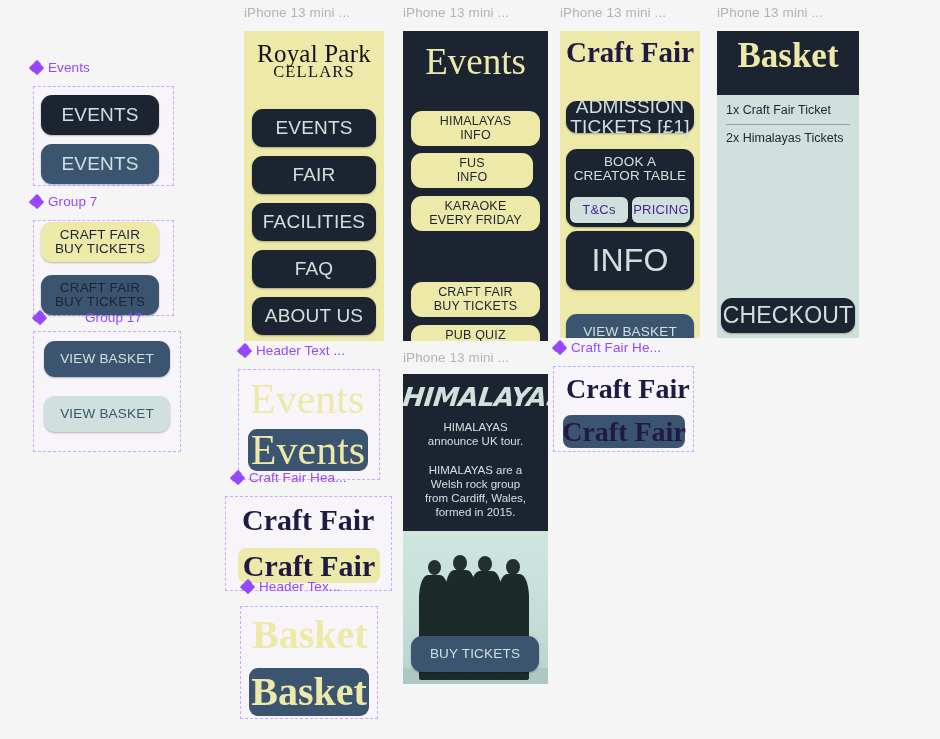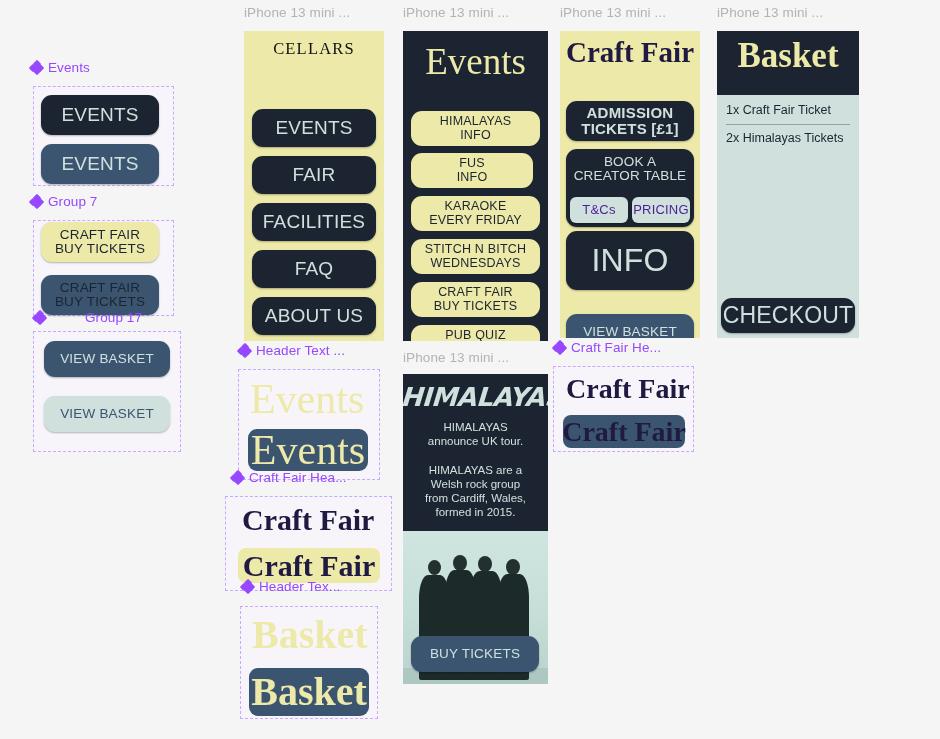--- a/index.html
+++ b/index.html
@@ -195,50 +195,49 @@
       </span>
     <span>Group 17</span>
   </div>
   <div class="comp-box" style="left:33px;top:331px;width:148px;height:121px;"></div>
   <div class="btn slate" style="position:absolute;left:44px;top:341px;width:126px;height:36px;font-size:13.5px;z-index:4;">VIEW BASKET</div>
   <div class="btn mint" style="position:absolute;left:44px;top:396px;width:126px;height:36px;font-size:13.5px;z-index:4;">VIEW BASKET</div>
 
   <div class="frame-label" style="left:244px;top:5px;">iPhone 13 mini ...</div>
   <div class="frame cream" style="left:244px;top:31px;width:140px;height:310px;">
     <div class="logo" style="left:0;top:11px;width:140px;">
+      <span class="l1">Royal Park</span>
       <span class="l2">CELLARS</span>
     </div>
     <div class="btn dark" style="position:absolute;left:8px;top:78px;width:124px;height:38px;font-size:19px;">EVENTS</div>
     <div class="btn dark" style="position:absolute;left:8px;top:125px;width:124px;height:38px;font-size:19px;">FAIR</div>
     <div class="btn dark" style="position:absolute;left:8px;top:172px;width:124px;height:38px;font-size:19px;">FACILITIES</div>
     <div class="btn dark" style="position:absolute;left:8px;top:219px;width:124px;height:38px;font-size:19px;">FAQ</div>
     <div class="btn dark" style="position:absolute;left:8px;top:266px;width:124px;height:38px;font-size:19px;">ABOUT US</div>
   </div>
 
   <div class="frame-label" style="left:403px;top:5px;">iPhone 13 mini ...</div>
   <div class="frame dark" style="left:403px;top:31px;width:145px;height:310px;">
     <div class="serif" style="position:absolute;left:0;top:12px;width:145px;text-align:center;font-size:37px;color:#ede9a8;">Events</div>
     <div class="btn cream noshadow" style="position:absolute;left:8px;top:80px;width:129px;height:35px;font-size:12.5px;">HIMALAYAS
 INFO</div>
     <div class="btn cream noshadow" style="position:absolute;left:8px;top:122px;width:122px;height:35px;font-size:12.5px;">FUS
 INFO</div>
     <div class="btn cream noshadow" style="position:absolute;left:8px;top:165px;width:129px;height:35px;font-size:12.5px;">KARAOKE
 EVERY FRIDAY</div>
-    <div class="btn cream noshadow" style="position:absolute;left:8px;top:208px;width:129px;height:35px;font-size:12.5px;">STITCH N BITCH
-WEDNESDAYS</div>
     <div class="btn cream noshadow" style="position:absolute;left:8px;top:251px;width:129px;height:35px;font-size:12.5px;">CRAFT FAIR
 BUY TICKETS</div>
     <div class="btn cream noshadow" style="position:absolute;left:8px;top:294px;width:129px;height:35px;font-size:12.5px;">PUB QUIZ
 TUESDAYS</div>
   </div>
 
   <div class="frame-label" style="left:560px;top:5px;">iPhone 13 mini ...</div>
   <div class="frame cream" style="left:560px;top:31px;width:140px;height:307px;">
     <div class="serif" style="position:absolute;left:0;top:7px;width:140px;text-align:center;font-size:29px;color:#201a42;font-weight:bold;">Craft Fair</div>
-    <div class="btn dark" style="position:absolute;left:6px;top:70px;width:128px;height:40px;font-size:15px;font-weight:bold;">ADMISSION
+    <div class="btn dark" style="position:absolute;left:6px;top:70px;width:128px;height:32px;font-size:19px;">ADMISSION
 TICKETS [£1]</div>
     <div class="btn dark" style="position:absolute;left:6px;top:118px;width:128px;height:78px;font-size:13.5px;align-items:flex-start;padding-top:6px;">BOOK A
 CREATOR TABLE</div>
     <div class="btn mintdark" style="position:absolute;left:10px;top:166px;width:58px;height:26px;font-size:13px;border-radius:6px;">T&amp;Cs</div>
     <div class="btn mintdark" style="position:absolute;left:72px;top:166px;width:58px;height:26px;font-size:13px;border-radius:6px;">PRICING</div>
     <div class="btn dark" style="position:absolute;left:6px;top:200px;width:128px;height:59px;font-size:32px;">INFO</div>
     <div class="btn slate" style="position:absolute;left:6px;top:283px;width:128px;height:36px;font-size:13.5px;">VIEW BASKET</div>
   </div>
 
   <div class="frame-label" style="left:717px;top:5px;">iPhone 13 mini ...</div>

